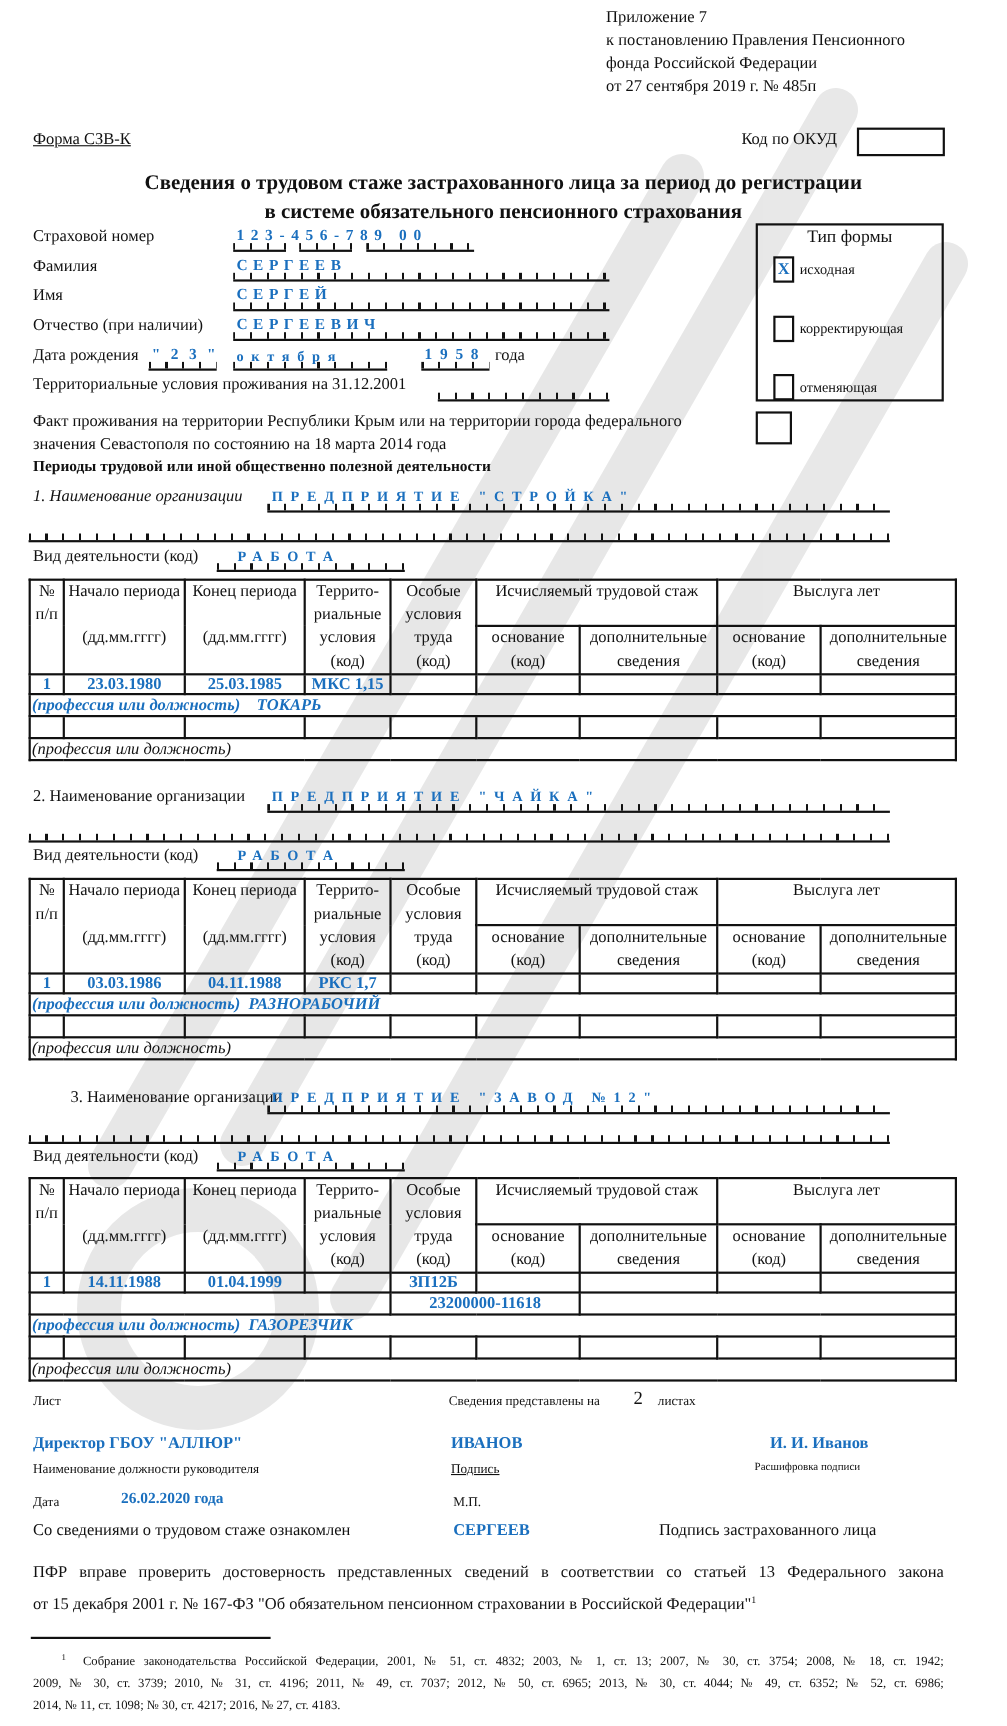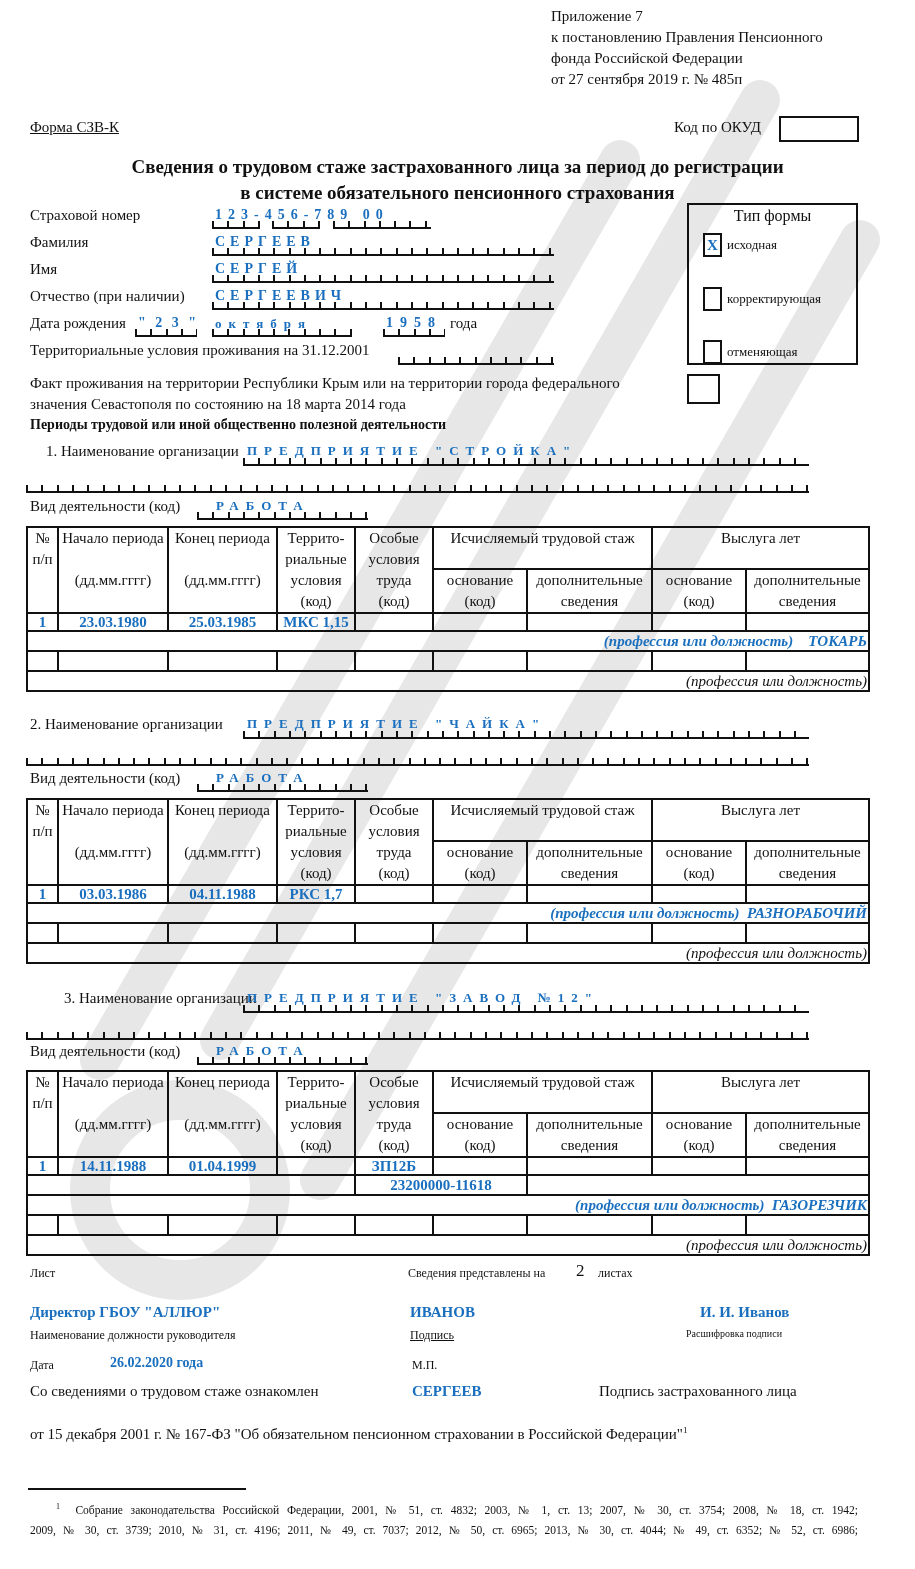--- a/index.html
+++ b/index.html
@@ -9,21 +9,21 @@
   .blue { color:#1a6fbe; font-weight:bold; }
   .spaced { letter-spacing:5px; font-size:14px; }
   .comb { position:absolute; height:6px; border-bottom:2px solid #111;
     background-image: repeating-linear-gradient(to right, #111 0 2px, transparent 2px 15.3px);
     background-size: 100% 6px; background-repeat:no-repeat; background-position:bottom; }
   .t15 { font-size:15px; }
   .t16 { font-size:16px; }
   table.grid { position:absolute; left:26px; width:832px; border-collapse:collapse; table-layout:fixed; font-size:15px; }
   table.grid td { border:2px solid #111; text-align:center; vertical-align:top; padding:0 1px; line-height:21px; }
   table.grid td.val { color:#1a6fbe; font-weight:bold; vertical-align:middle; height:16px; line-height:16px; }
-  table.grid td.prof { text-align:right; font-style:italic; height:18px; line-height:18px; }
+  table.grid td.prof { text-align:left; font-style:italic; height:18px; line-height:18px; }
   table.grid td.prof.filled { color:#1a6fbe; font-weight:bold; }
   table.grid td.empty { height:18px; }
   .chk { position:absolute; width:15px; height:20px; border:2px solid #111; text-align:center; font-size:15px; line-height:20px; }
   .watermark { position:absolute; left:60px; top:40px; width:820px; height:1300px; pointer-events:none; opacity:0.09; }
 </style>
 </head>
 <body>
 
 <svg class="watermark" viewBox="0 0 820 1300">
   <g fill="none" stroke="#000" stroke-width="40" stroke-linecap="round">
@@ -92,21 +92,21 @@
   <div class="chk blue" style="left:14px; top:28px;">Х</div>
   <div class="abs" style="left:38px; top:32px; font-size:13px;">исходная</div>
   <div class="chk" style="left:14px; top:82px;"></div>
   <div class="abs" style="left:38px; top:86px; font-size:13px;">корректирующая</div>
   <div class="chk" style="left:14px; top:135px;"></div>
   <div class="abs" style="left:38px; top:139px; font-size:13px;">отменяющая</div>
 </div>
 
 <div class="abs t15" style="left:30px; top:417px; font-weight:bold; font-size:14px;">Периоды трудовой или иной общественно полезной деятельности</div>
 
-<div class="abs t15" style="left:46px; top:443px;">1. Наименование организации</div>
+<div class="abs t15" style="left:30px; top:443px;font-style:italic;">1. Наименование организации</div>
 <div class="abs blue spaced" style="left:247px; top:443px; font-size:13px; letter-spacing:7px;">ПРЕДПРИЯТИЕ "СТРОЙКА"</div>
 <div class="comb" style="left:243px; top:458px; width:566px;"></div>
 <div class="comb" style="left:26px; top:485px; width:783px;"></div>
 <div class="abs t15" style="left:30px; top:498px;">Вид деятельности (код)</div>
 <div class="abs blue spaced" style="left:216px; top:498px; letter-spacing:7px; font-size:13px;">РАБОТА</div>
 <div class="comb" style="left:197px; top:512px; width:171px;"></div>
 
 <table class="grid" style="top:526px;">
   <colgroup>
       <col style="width:31px">
@@ -373,20 +373,22 @@
 
 <div class="abs" style="left:30px; top:1358px; font-size:12px;">Дата</div>
 <div class="abs blue" style="left:110px; top:1355px; font-size:14px;">26.02.2020 года</div>
 <div class="abs" style="left:412px; top:1358px; font-size:12px;">М.П.</div>
 
 <div class="abs t15" style="left:30px; top:1383px;">Со сведениями о трудовом стаже ознакомлен</div>
 <div class="abs blue" style="left:412px; top:1383px; font-size:15px;">СЕРГЕЕВ</div>
 <div class="abs t15" style="left:599px; top:1383px;">Подпись застрахованного лица</div>
 
 <div class="abs t15" style="left:30px; top:1418px; width:828px; line-height:24px; text-align:justify;">
+  <div style="text-align-last:justify;">ПФР вправе проверить достоверность представленных сведений в соответствии со статьей 13 Федерального закона</div>
   <div><span>от 15 декабря 2001 г. № 167-ФЗ "Об обязательном пенсионном страховании в Российской Федерации"</span><sup style="font-size:9px;">1</sup></div>
 </div>
 
 <div class="abs" style="left:28px; top:1488px; width:218px; height:0; border-top:2px solid #111;"></div>
 <div class="abs" style="left:30px; top:1497px; width:828px; font-size:11.5px; line-height:20px;">
   <div style="text-align:justify; text-align-last:justify; padding-left:26px;"><sup style="font-size:8px;">1</sup>&nbsp;&nbsp;<span>Собрание законодательства Российской Федерации, 2001, № 51, ст. 4832; 2003, № 1, ст. 13; 2007, № 30, ст. 3754; 2008, № 18, ст. 1942;</span></div>
   <div style="text-align:justify; text-align-last:justify;">2009, № 30, ст. 3739; 2010, № 31, ст. 4196; 2011, № 49, ст. 7037; 2012, № 50, ст. 6965; 2013, № 30, ст. 4044; № 49, ст. 6352; № 52, ст. 6986;</div>
+  <div>2014, № 11, ст. 1098; № 30, ст. 4217; 2016, № 27, ст. 4183.</div>
 </div>
 
 </body></html>

